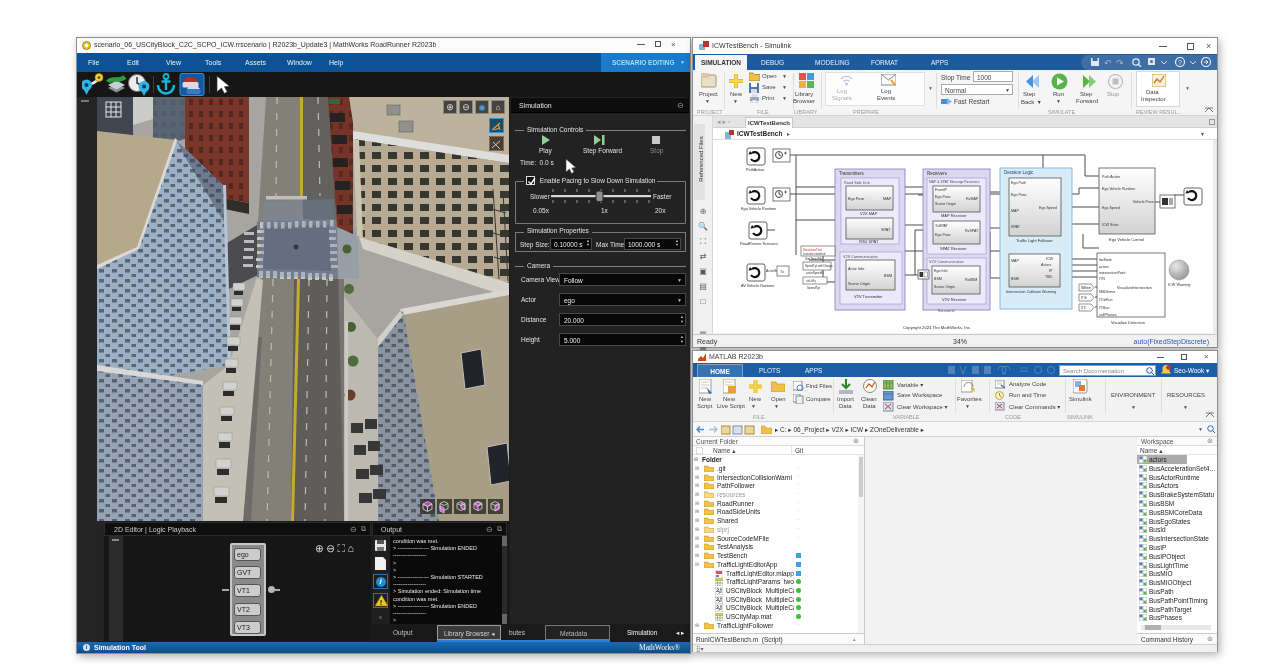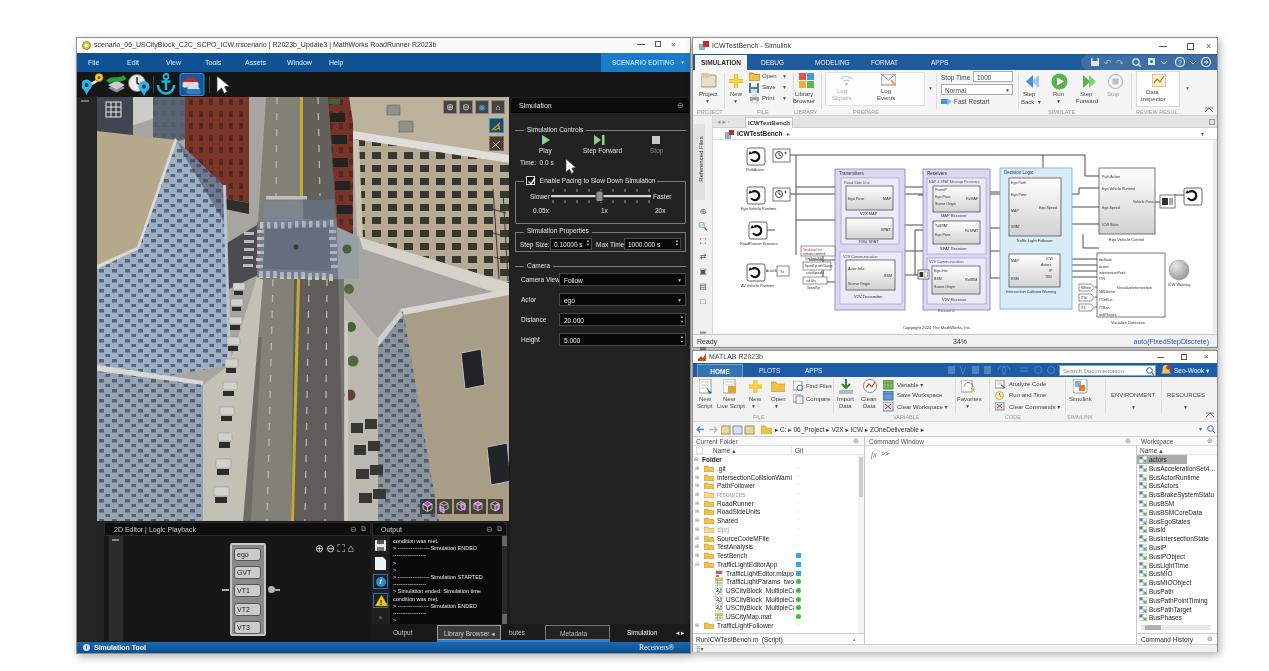--- a/index.html
+++ b/index.html
@@ -462,21 +462,21 @@
     <div class="a" style="left:173px;top:1px;width:65px;height:15px;background:#222;border:1px solid #777;color:#bbb;padding:4px 0 0 14px">Metadata</div>
     <span class="a" style="left:255px;top:5px;color:#f0f0f0">Simulation</span>
     <span class="a" style="left:304px;top:5px;color:#eee">◂ ▸</span>
     <div class="a" style="left:65px;top:16px;width:173px;height:2px;background:#2a7fd4"></div>
   </div>
   <div class="a" style="left:20px;top:483px;width:7px;height:120px;background:#242424"></div>
 
   <div class="a" style="left:0;top:604px;width:613px;height:11px;background:linear-gradient(#1a6ab4,#0d4e8a)">
     <span class="a" style="left:6px;top:2px;width:7px;height:7px;border-radius:50%;background:#cfe3f5;color:#0d4e8a;font-size:6px;text-align:center;line-height:7px;font-weight:bold">i</span>
     <span class="a" style="left:17px;top:2px;font-size:7px;color:#fff;font-weight:bold">Simulation Tool</span>
-    <span class="a" style="left:562px;top:1px;font-size:7.5px;color:#fff;font-family:'Liberation Serif',serif">Receivers®</span>
+    <span class="a" style="left:562px;top:1px;font-size:7.5px;color:#fff;font-family:'Liberation Serif',serif">MathWorks®</span>
   </div>
 </div>
 
 <div class="win" id="sl" style="left:692px;top:37px;width:526px;height:311px;background:#f5f5f5">
 
   <div class="a" style="left:0;top:0;width:524px;height:16px;background:#fff">
     <svg class="a" style="left:6px;top:3px" width="10" height="10">
         <rect x="0" y="3" width="6" height="6" fill="#88b0d8"></rect>
         <rect x="4" y="0" width="6" height="6" fill="#c03028"></rect>
       </svg>
@@ -1184,28 +1184,20 @@
         <span class="a" style="left:104px;top:0px;color:#777;font-size:6px">·</span>
       </div>
 <div class="a" style="left:0;top:196px;width:171px;height:11px;background:#fafafa;border-top:1px solid #ccc">
         <span class="a" style="left:3px;top:2px;font-size:6.5px;color:#333">RunICWTestBench.m&nbsp;&nbsp;(Script)</span>
         <span class="a" style="left:160px;top:2px;font-size:5px;color:#888">▴</span>
       </div>
 <div class="a" style="left:165px;top:18px;width:6px;height:178px;background:#f4f4f4">
         <div class="a" style="left:1px;top:2px;width:4px;height:40px;background:#ccc"></div>
       </div>
     </div>
-  <div class="a" id="mlcw" style="left:172px;top:86px;width:272px;height:207px;background:#fff;border-right:1px solid #c8c8c8">
-    <div class="a" style="left:0;top:0;width:272px;height:9px;background:#fafafa;border-bottom:1px solid #ddd">
-      <span class="a" style="left:4px;top:1px;font-size:6.5px;color:#555">Command Window</span>
-      <span class="a" style="left:260px;top:0;font-size:7px;color:#888">⊛</span>
-    </div>
-    <span class="a" style="left:6px;top:13px;font-size:8px;color:#777;font-style:italic;font-family:'Liberation Serif',serif">fx</span>
-    <span class="a" style="left:16px;top:13px;font-size:7px;color:#333">&gt;&gt;</span>
-  </div>
   <div class="a" id="mlws" style="left:444px;top:86px;width:80px;height:207px;background:#fff;overflow:hidden">
       <div class="a" style="left:0;top:0;width:80px;height:9px;background:#fafafa;border-bottom:1px solid #ddd">
         <span class="a" style="left:4px;top:1px;font-size:6.5px;color:#555">Workspace</span>
         <span class="a" style="left:70px;top:0;font-size:7px;color:#888">⊛</span>
       </div>
 <div class="a" style="left:0;top:9px;width:80px;height:9px;border-bottom:1px solid #e4e4e4">
         <span class="a" style="left:3px;top:1px;font-size:6.5px;color:#444">Name ▴</span>
       </div>
 <div class="a" style="left:0;top:18.0px;width:80px;height:8.8px;font-size:6.5px">
         <div class="a" style="left:0;top:0;width:50px;height:8.5px;background:#ababab"></div>

